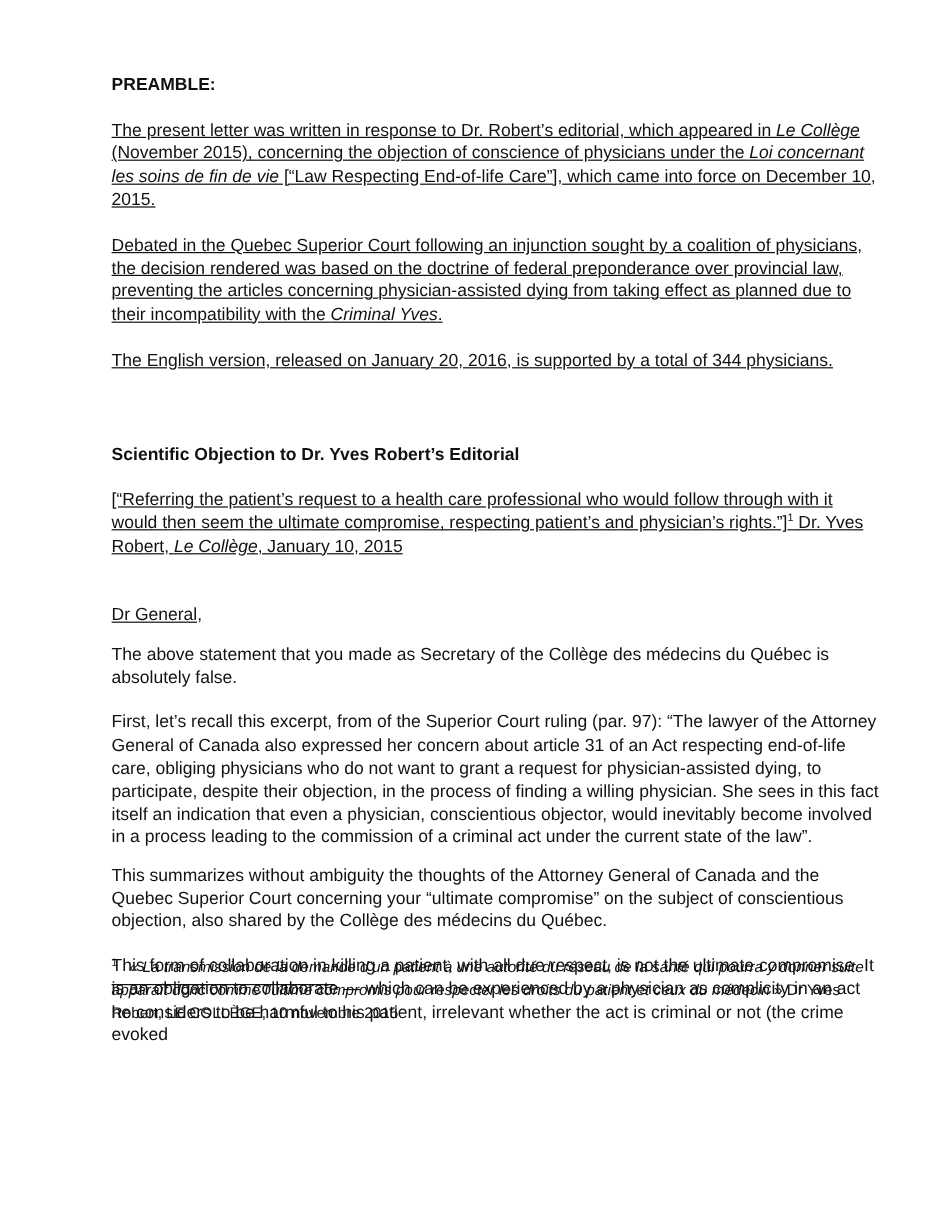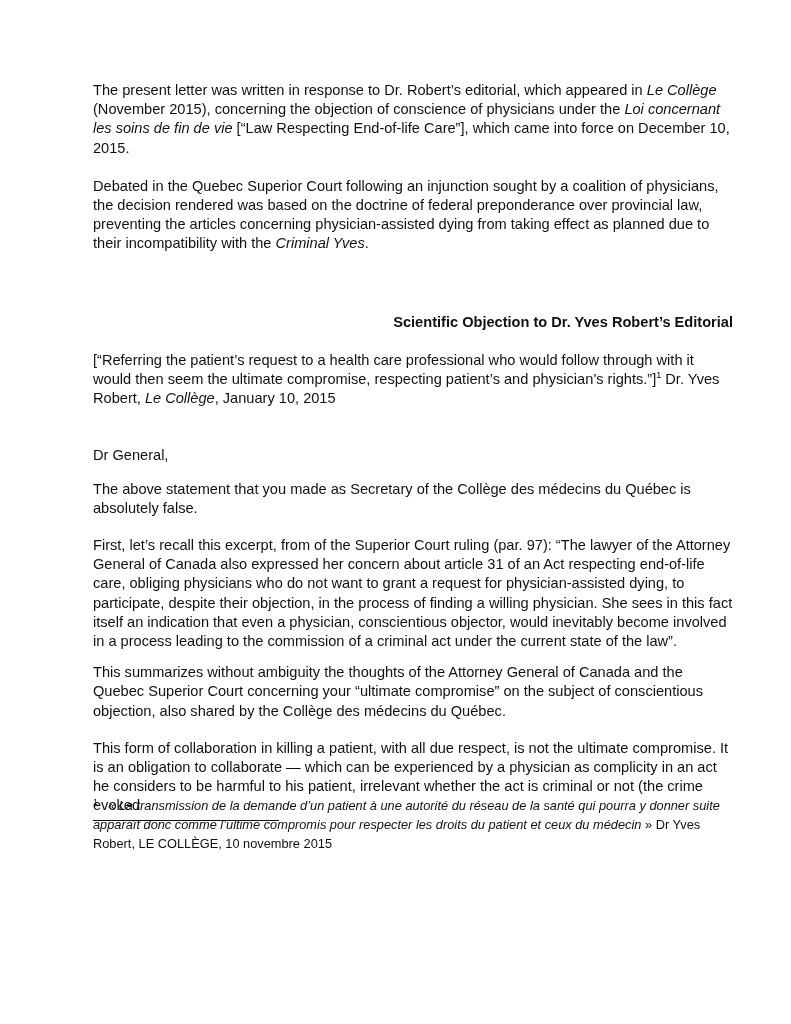--- a/index.html
+++ b/index.html
@@ -2,39 +2,41 @@
 <html><head>
 <meta charset="utf-8">
 <style>
   html, body { margin: 0; padding: 0; background: #ffffff; }
   body { width: 791px; height: 1024px; position: relative; overflow: hidden;
          font-family: "Liberation Sans", sans-serif; color: #111111; }
   .page { position: absolute; left: 93px; top: 62px; width: 640px;
           font-size: 14.6px; line-height: 19.2px; }
   .heading { font-weight: bold; margin: 0; }
   p { margin: 0; }
-  .p { margin-top: 19px; }
-  .center-title { text-align: right; font-weight: bold; margin-top: 59px; }
+  .p { margin-top: 19px; text-decoration: underline; }
+  .center-title { text-align: left; font-weight: bold; margin-top: 59px; }
   .sup { font-size: 9px; vertical-align: super; line-height: 0; }
   .fn-rule { position: absolute; left: 93px; top: 820px; width: 186px; height: 1px; background: #111; }
   .footnote { position: absolute; left: 93px; top: 796px; width: 640px;
               font-size: 12.8px; line-height: 19px; }
   .fn-num { font-size: 9px; vertical-align: super; line-height: 0; margin-right: 10px; }
   i { font-style: italic; }
 </style>
 </head>
 <body>
 
 <div class="page">
+  <p class="heading">PREAMBLE:</p>
 
   <p class="p"><span>The present letter was written in response to Dr. Robert’s editorial, which appeared in </span><i>Le Collège</i><span> (November 2015), concerning the objection of conscience of physicians under the </span><i>Loi concernant les soins de fin de vie</i><span> [“Law Respecting End-of-life Care”], which came into force on December 10, 2015.</span></p>
 
   <p class="p"><span>Debated in the Quebec Superior Court following an injunction sought by a coalition of physicians, the decision rendered was based on the doctrine of federal preponderance over provincial law, preventing the articles concerning physician-assisted dying from taking effect as planned due to their incompatibility with the </span><i>Criminal Yves</i><span>.</span></p>
 
 
+  <p class="p">The English version, released on January 20, 2016, is supported by a total of 344 physicians.</p>
 
   <p class="center-title">Scientific Objection to Dr. Yves Robert’s Editorial</p>
 
   <p class="p"><span>[“Referring the patient’s request to a health care professional who would follow through with it would then seem the ultimate compromise, respecting patient’s and physician’s rights.”]</span><span class="sup">1</span><span> Dr. Yves Robert, </span><i>Le Collège</i><span>, January 10, 2015</span></p>
 
   <p class="p" style="margin-top:38px">Dr General,</p>
 
   <p style="margin-top:14px">The above statement that you made as Secretary of the Collège des médecins du Québec is absolutely false.</p>
   <p style="margin-top:18px">First, let’s recall this excerpt, from of the Superior Court ruling (par. 97): “The lawyer of the Attorney General of Canada also expressed her concern about article 31 of an Act respecting end-of-life care, obliging physicians who do not want to grant a request for physician-assisted dying, to participate, despite their objection, in the process of finding a willing physician. She sees in this fact itself an indication that even a physician, conscientious objector, would inevitably become involved in a process leading to the commission of a criminal act under the current state of the law”.</p>
   <p style="margin-top:12px">This summarizes without ambiguity the thoughts of the Attorney General of Canada and the Quebec Superior Court concerning your “ultimate compromise” on the subject of conscientious objection, also shared by the Collège des médecins du Québec.</p>

